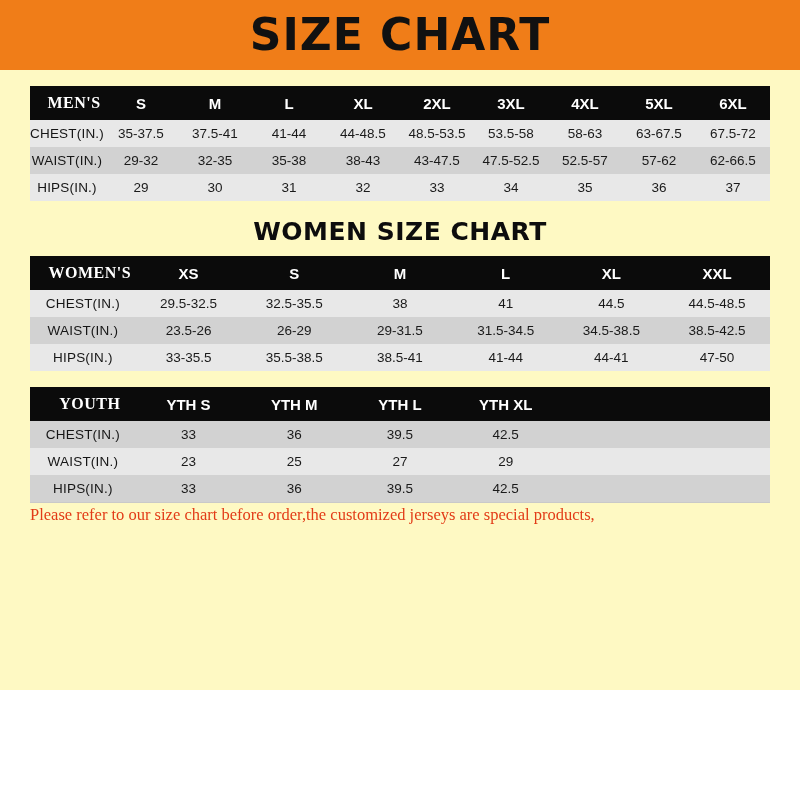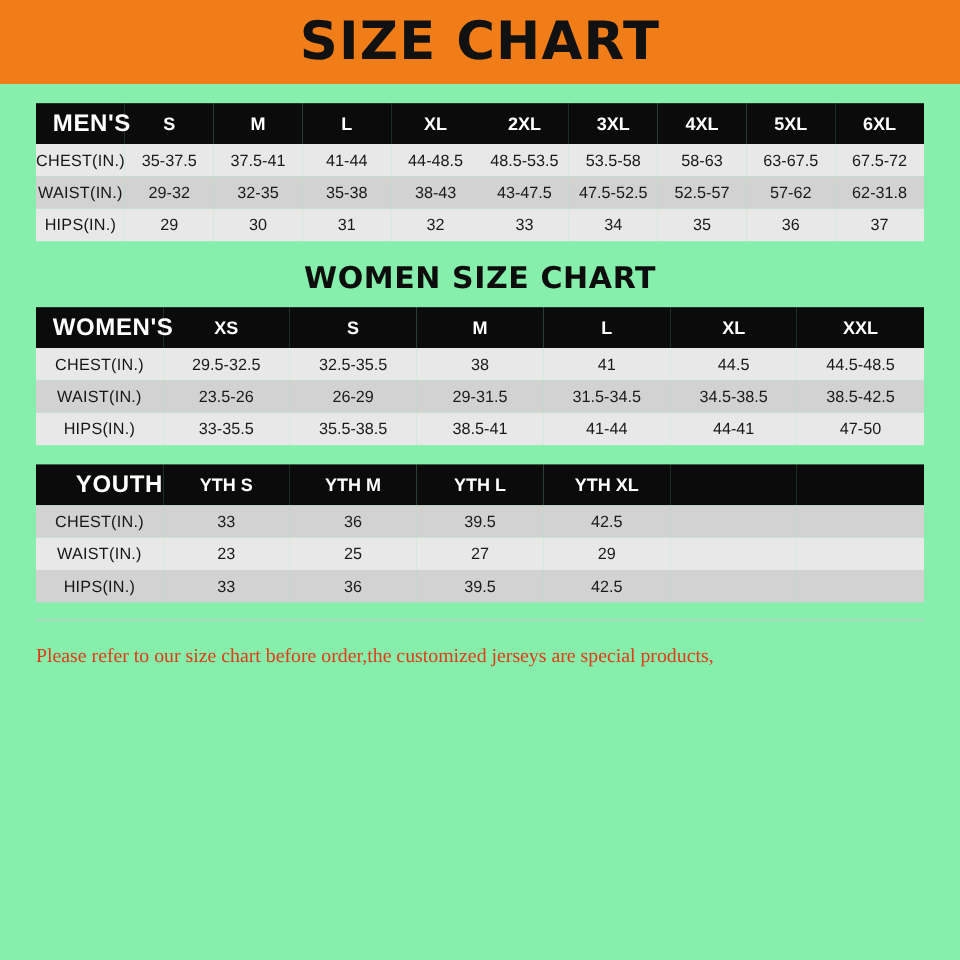--- a/index.html
+++ b/index.html
@@ -8,23 +8,23 @@
   }
   body {
     width: 800px;
     height: 800px;
     background: #ffffff;
     font-family: "Liberation Sans", sans-serif;
     overflow: hidden;
   }
   .page {
     width: 800px;
-    height: 800px;
+    height: 690px;
     position: relative;
-    background: #86efac;
+    background: #fef9c3;
     box-sizing: border-box;
   }
   .banner {
     width: 100%;
     height: 70px;
     background: #f07d18;
     display: flex;
     align-items: center;
     justify-content: center;
   }
@@ -68,42 +68,41 @@
     font-family: "Liberation Sans", sans-serif;
   }
   table.size-table thead th {
     background: #0b0b0b;
     color: #ffffff;
     font-weight: bold;
     font-size: 15px;
     height: 34px;
   }
   table.size-table thead th.corner {
-    text-align: right;
+    text-align: center;
     padding-left: 14px;
-    font-family: Liberation Sans, sans-serif;
-    font-size: 20px;
+    font-family: Liberation Serif, serif;
+    font-size: 16px;
     letter-spacing: 0.5px;
   }
   table.size-table tbody tr.odd td {
     background: #e8e8e8;
   }
   table.size-table tbody tr.even td {
     background: #d2d2d2;
   }
   table.size-table tbody td.rowlabel {
     text-align: center;
     font-size: 13.5px;
     color: #161616;
     letter-spacing: 0.2px;
   }
   .footer-note {
-    margin-top: 14px;
     border-top: 1px solid #c9c9c9;
-    padding-top: 18px;
+    padding-top: 0;
     color: #e23b17;
     font-size: 16.5px;
     line-height: 1.45;
     text-align: left;
     font-family: "Liberation Serif", serif;
   }
   .footer-note div { white-space: nowrap; }
 </style>
 </head>
 <body>
@@ -148,21 +147,21 @@
           <tr class="even">
             <td class="rowlabel">WAIST(IN.)</td>
             <td>29-32</td>
             <td>32-35</td>
             <td>35-38</td>
             <td>38-43</td>
             <td>43-47.5</td>
             <td>47.5-52.5</td>
             <td>52.5-57</td>
             <td>57-62</td>
-            <td>62-31.8</td>
+            <td>62-66.5</td>
           </tr>
           <tr class="odd">
             <td class="rowlabel">HIPS(IN.)</td>
             <td>29</td>
             <td>30</td>
             <td>31</td>
             <td>32</td>
             <td>33</td>
             <td>34</td>
             <td>35</td>

